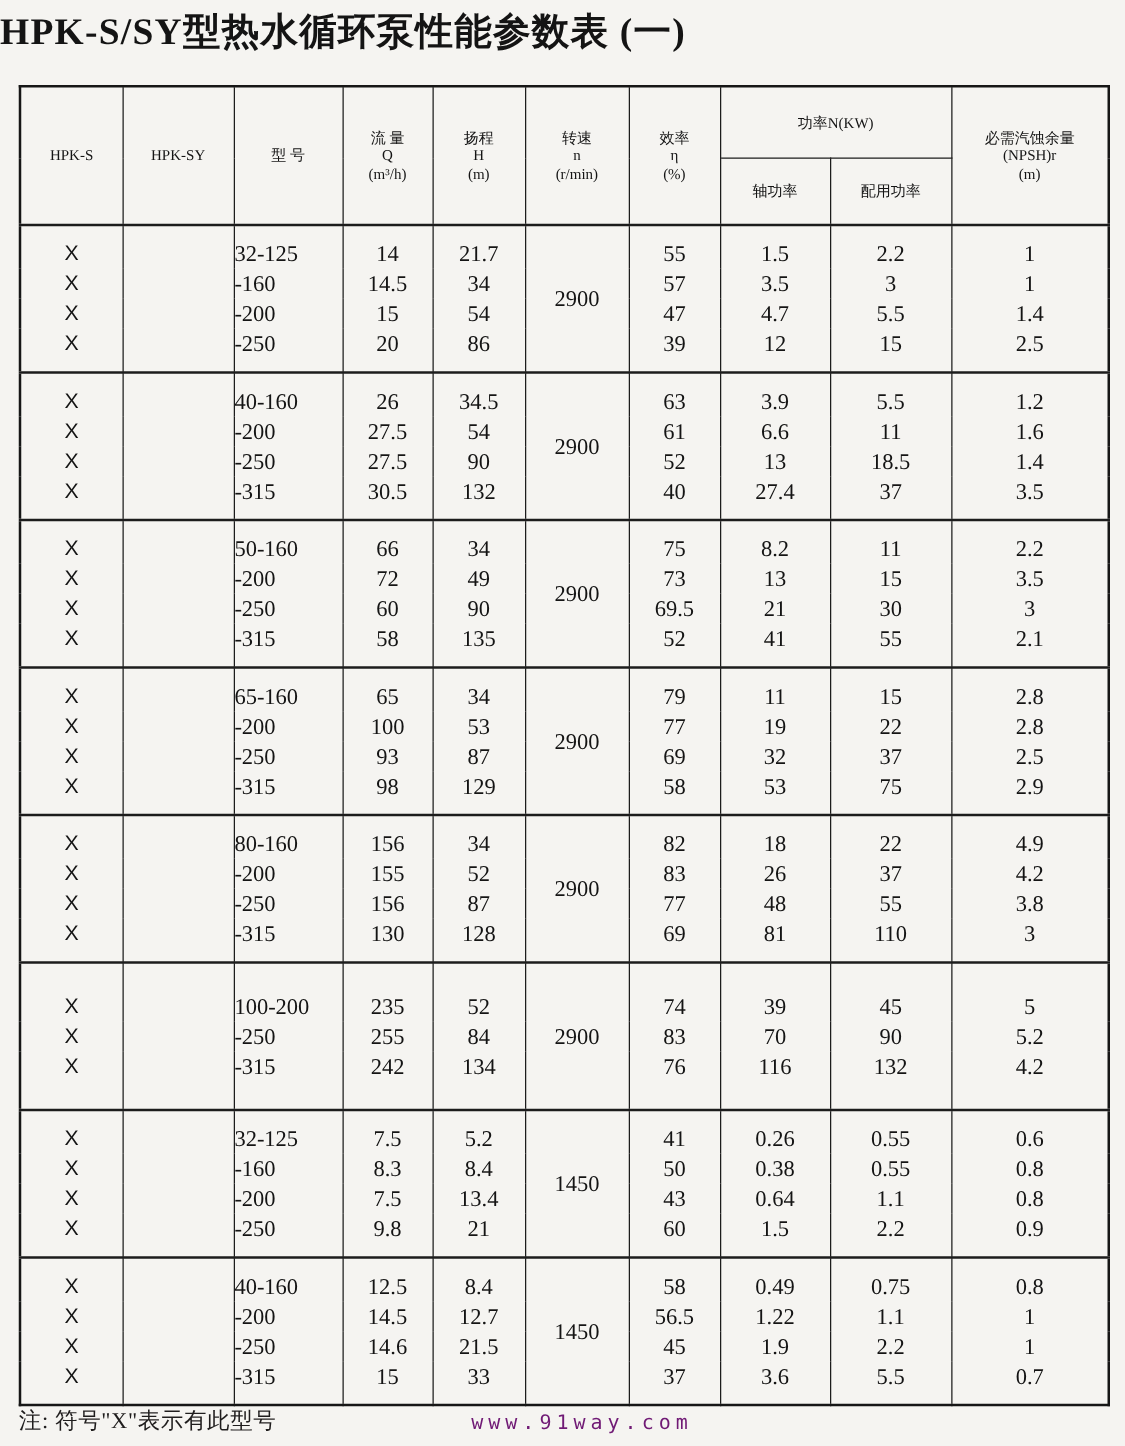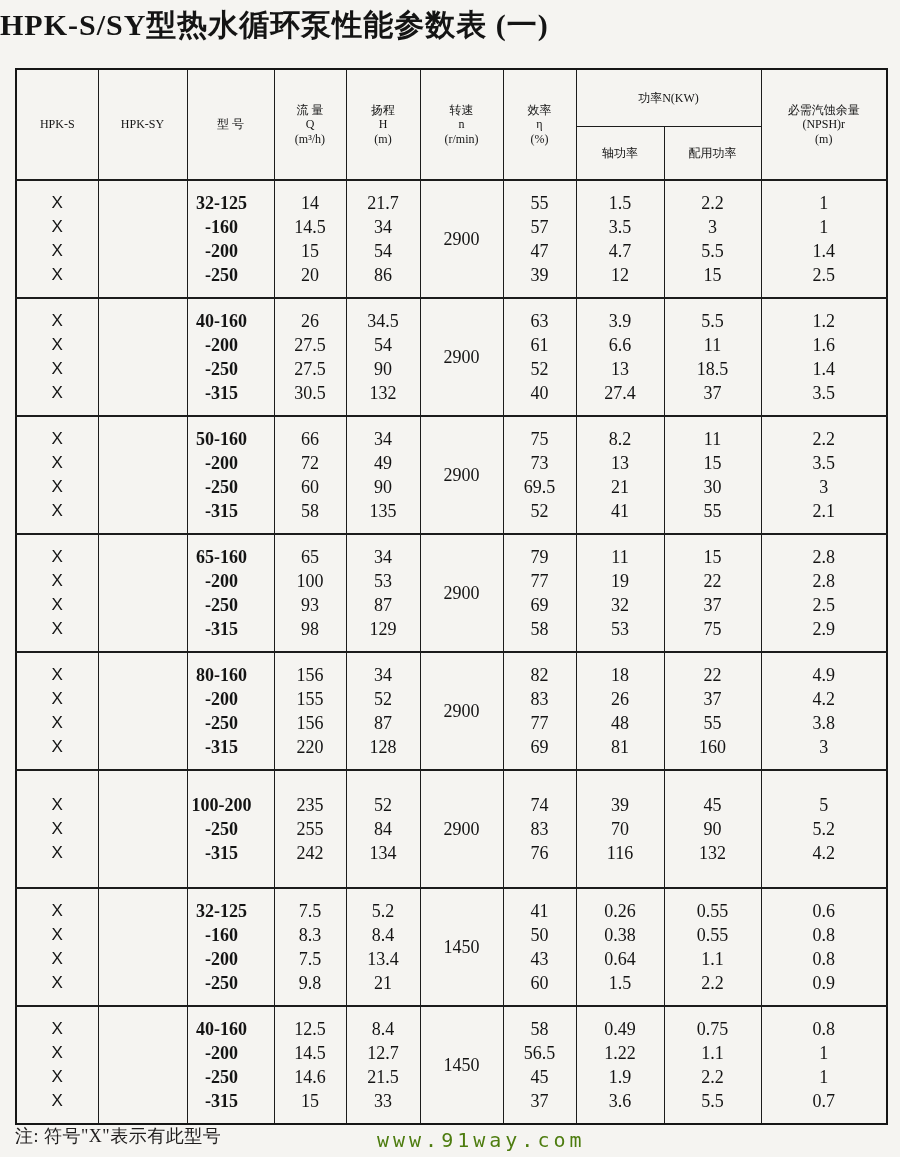--- a/index.html
+++ b/index.html
@@ -49,44 +49,44 @@
     line-height: 1.22;
   }
   th.power-group { border-bottom: 1.2px solid #1c1c1c; }
   tbody { border-top: 2px solid #1c1c1c; }
   tbody td {
     font-size: 18px;
     height: 24px;
     line-height: 24px;
   }
   td.mark { font-family: "Liberation Sans", sans-serif; font-size: 17px; }
-  td.model { text-align: center; padding-right: 18px; font-weight: bold; }
+  td.model { text-align: left; padding-right: 18px; }
   tbody tr:first-child td:not(.speed) { padding-top: 10px; }
   tbody tr:last-child  td:not(.speed) { padding-bottom: 10px; }
   tbody.rows-3 tr:first-child td:not(.speed) { padding-top: 22px; }
   tbody.rows-3 tr:last-child  td:not(.speed) { padding-bottom: 22px; }
   .footer {
     position: absolute;
     top: 1124px; left: 15px;
     width: 871px;
     height: 28px;
   }
   .footnote {
     position: absolute;
     left: 0; top: 0;
     font-size: 18px;
     color: #1f1d1d;
     letter-spacing: 0.5px;
   }
   .watermark {
     position: absolute;
     left: 362px; top: 4px;
-    color: #4d7c0f;
+    color: #701a75;
     font-family: "DejaVu Sans Mono", monospace;
-    font-size: 20px;
+    font-size: 16px;
     letter-spacing: 4px;
   }
 </style>
 </head>
 <body>
 
 <div class="page">
 
   <h1 class="title">HPK-S/SY型热水循环泵性能参数表 (一)</h1>
 
@@ -350,25 +350,25 @@
           <td>87</td>
           <td>77</td>
           <td>48</td>
           <td>55</td>
           <td>3.8</td>
         </tr>
         <tr>
           <td class="mark">X</td>
           <td class="mark"></td>
           <td class="model">-315</td>
-          <td>220</td>
+          <td>130</td>
           <td>128</td>
           <td>69</td>
           <td>81</td>
-          <td>160</td>
+          <td>110</td>
           <td>3</td>
         </tr>
       </tbody>
       <tbody class="rows-3">
         <tr>
           <td class="mark">X</td>
           <td class="mark"></td>
           <td class="model">100-200</td>
           <td>235</td>
           <td>52</td>

